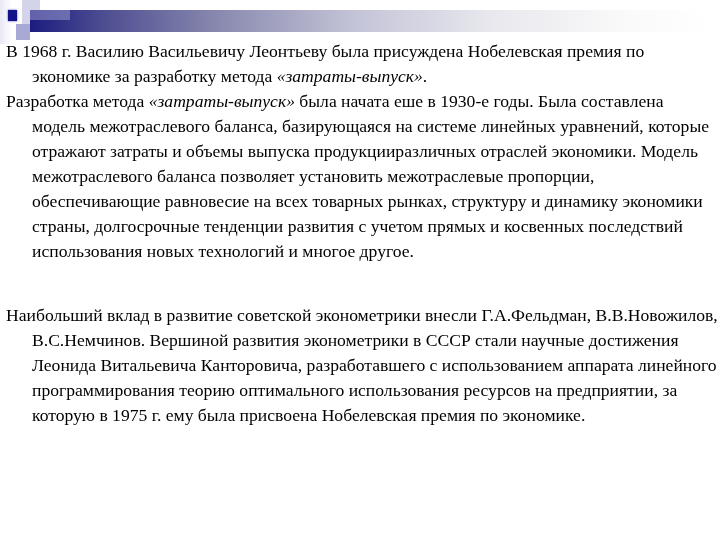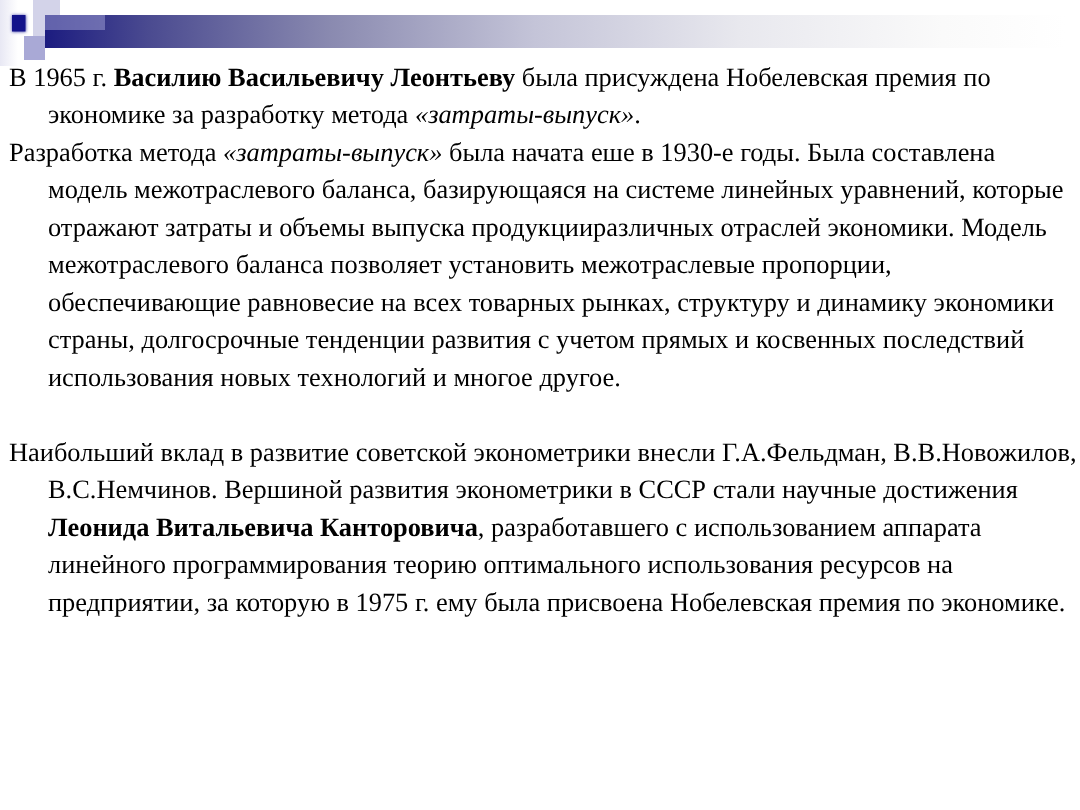--- a/index.html
+++ b/index.html
@@ -66,40 +66,40 @@
       width: 712px;
       font-size: 17.6px;
       line-height: 25px;
     }
     .para {
       margin: 0;
       padding-left: 26px;
       text-indent: -26px;
     }
     .para.gap {
-      margin-top: 25px;
+      margin-top: 39px;
     }
-    b { font-weight: bold; }
+    b { font-weight: normal; }
     i { }
   </style>
 </head>
 <body>
 
 <div class="header-deco">
   <div class="deco-sq-light-3"></div>
   <div class="deco-sq-light-1"></div>
   <div class="deco-bar"></div>
   <div class="deco-bar-shade"></div>
   <div class="deco-sq-light-2"></div>
   <div class="deco-sq-dark"></div>
 </div>
 
 <div class="content">
   <p class="para">
-    <span>В 1965 г. </span><b>Василию Васильевичу Леонтьеву</b><span> была присуждена Нобелевская премия по экономике за разработку метода </span><i>«затраты-выпуск»</i><span>.</span>
+    <span>В 1968 г. </span><b>Василию Васильевичу Леонтьеву</b><span> была присуждена Нобелевская премия по экономике за разработку метода </span><i>«затраты-выпуск»</i><span>.</span>
   </p>
   <p class="para">
     <span>Разработка метода </span><i>«затраты-выпуск»</i><span> была начата еше в 1930-е годы. Была составлена модель межотраслевого баланса, базирующаяся на системе линейных уравнений, которые отражают затраты и объемы выпуска продукцииразличных отраслей экономики. Модель межотраслевого баланса позволяет установить межотраслевые пропорции, обеспечивающие равновесие на всех товарных рынках, структуру и динамику экономики страны, долгосрочные тенденции развития с учетом прямых и косвенных последствий использования новых технологий и многое другое.</span>
   </p>
   <p class="para gap">
     <span>Наибольший вклад в развитие советской эконометрики внесли Г.А.Фельдман, В.В.Новожилов, В.С.Немчинов. Вершиной развития эконометрики в СССР стали научные достижения </span><b>Леонида Витальевича Канторовича</b><span>, разработавшего с использованием аппарата линейного программирования теорию оптимального использования ресурсов на предприятии, за которую в 1975 г. ему была присвоена Нобелевская премия по экономике.</span>
   </p>
 </div>
 
 </body></html>

